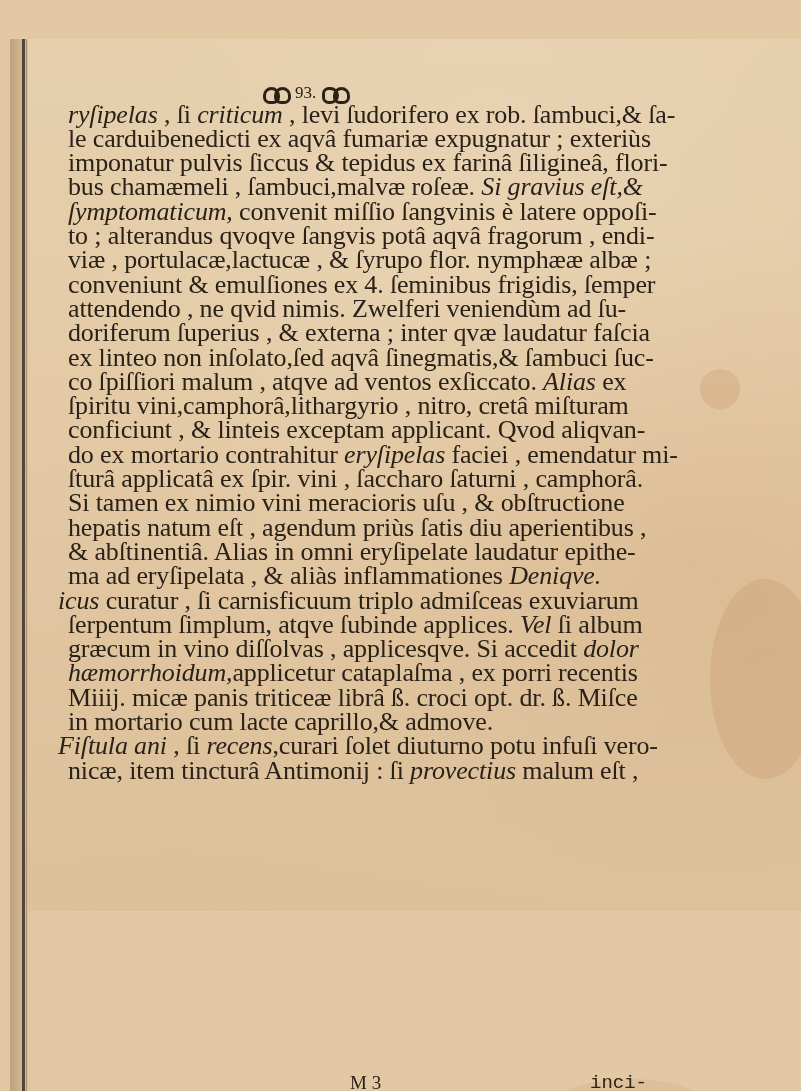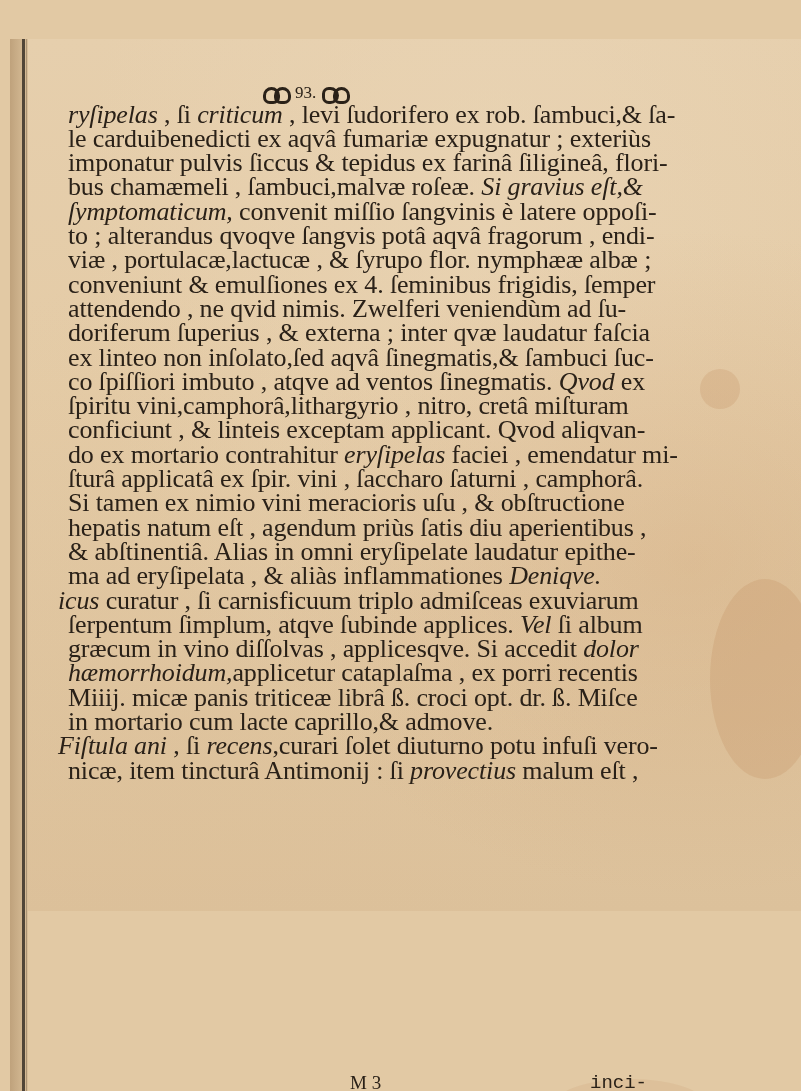--- a/index.html
+++ b/index.html
@@ -147,21 +147,21 @@
       <div class="line" style="top: 24px;"><span>le carduibenedicti ex aqvâ fumariæ expugnatur ; exteriùs</span></div>
       <div class="line" style="top: 48px;"><span>imponatur pulvis ſiccus &amp; tepidus ex farinâ ſiligineâ, flori-</span></div>
       <div class="line" style="top: 72px;"><span>bus chamæmeli , ſambuci,malvæ roſeæ.   </span><span class="it">Si gravius eſt,&amp;</span></div>
       <div class="line" style="top: 97px;"><span class="it">ſymptomaticum,</span><span> convenit miſſio ſangvinis è latere oppoſi-</span></div>
       <div class="line" style="top: 121px;"><span>to ; alterandus qvoqve ſangvis potâ aqvâ fragorum , endi-</span></div>
       <div class="line" style="top: 145px;"><span>viæ , portulacæ,lactucæ , &amp; ſyrupo flor. nymphææ albæ ;</span></div>
       <div class="line" style="top: 170px;"><span>conveniunt &amp; emulſiones ex 4. ſeminibus frigidis, ſemper</span></div>
       <div class="line" style="top: 194px;"><span>attendendo , ne qvid nimis.   Zwelferi veniendùm ad ſu-</span></div>
       <div class="line" style="top: 218px;"><span>doriferum ſuperius , &amp; externa ; inter qvæ laudatur faſcia</span></div>
       <div class="line" style="top: 243px;"><span>ex linteo non inſolato,ſed aqvâ ſinegmatis,&amp; ſambuci ſuc-</span></div>
-      <div class="line" style="top: 267px;"><span>co ſpiſſiori imbuto , atqve ad ventos ſinegmatis.   </span><span class="it">Qvod</span><span> ex</span></div>
+      <div class="line" style="top: 267px;"><span>co ſpiſſiori malum , atqve ad ventos exſiccato.   </span><span class="it">Alias</span><span> ex</span></div>
       <div class="line" style="top: 291px;"><span>ſpiritu vini,camphorâ,lithargyrio , nitro, cretâ miſturam</span></div>
       <div class="line" style="top: 315px;"><span>conficiunt , &amp; linteis exceptam applicant. Qvod aliqvan-</span></div>
       <div class="line" style="top: 340px;"><span>do ex mortario contrahitur </span><span class="it">eryſipelas</span><span> faciei , emendatur mi-</span></div>
       <div class="line" style="top: 364px;"><span>ſturâ applicatâ ex ſpir. vini , ſaccharo ſaturni , camphorâ.</span></div>
       <div class="line" style="top: 388px;"><span>Si tamen ex nimio vini meracioris uſu , &amp; obſtructione</span></div>
       <div class="line" style="top: 413px;"><span>hepatis natum eſt , agendum priùs ſatis diu aperientibus ,</span></div>
       <div class="line" style="top: 437px;"><span>&amp; abſtinentiâ.   Alias in omni eryſipelate laudatur epithe-</span></div>
       <div class="line" style="top: 461px;"><span>ma ad eryſipelata , &amp; aliàs inflammationes </span><span class="it">Deniqve.</span></div>
       <div class="line out" style="top: 486px;"><span class="it">icus</span><span> curatur , ſi carnisficuum triplo admiſceas exuviarum</span></div>
       <div class="line" style="top: 510px;"><span>ſerpentum ſimplum, atqve ſubinde applices.  </span><span class="it">Vel</span><span> ſi album</span></div>

